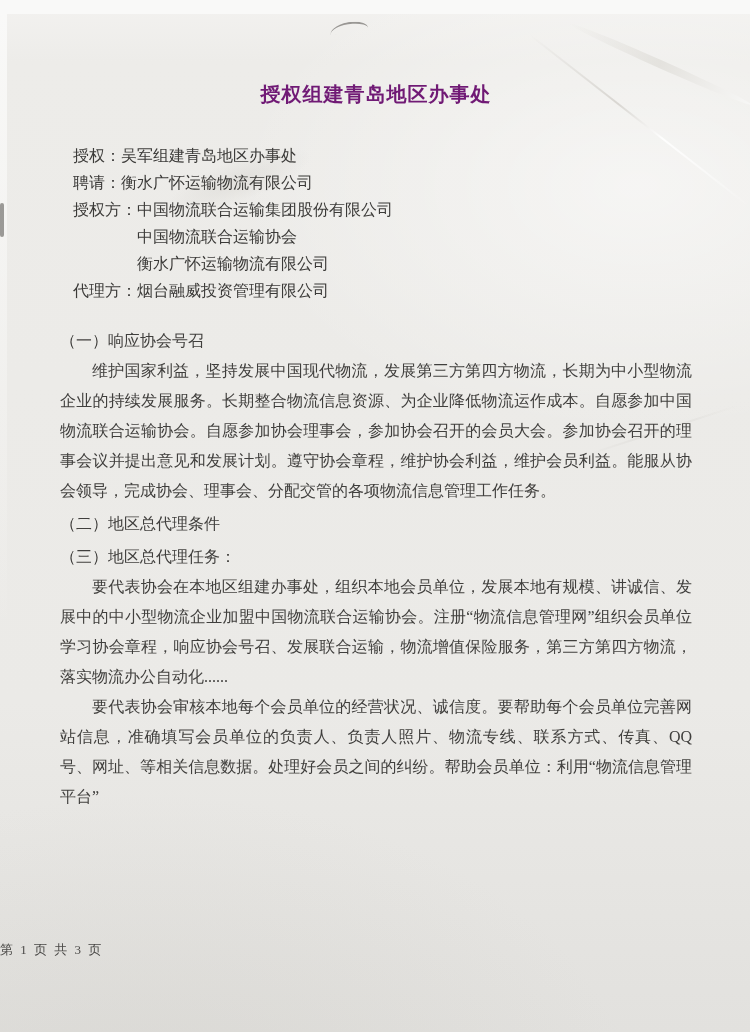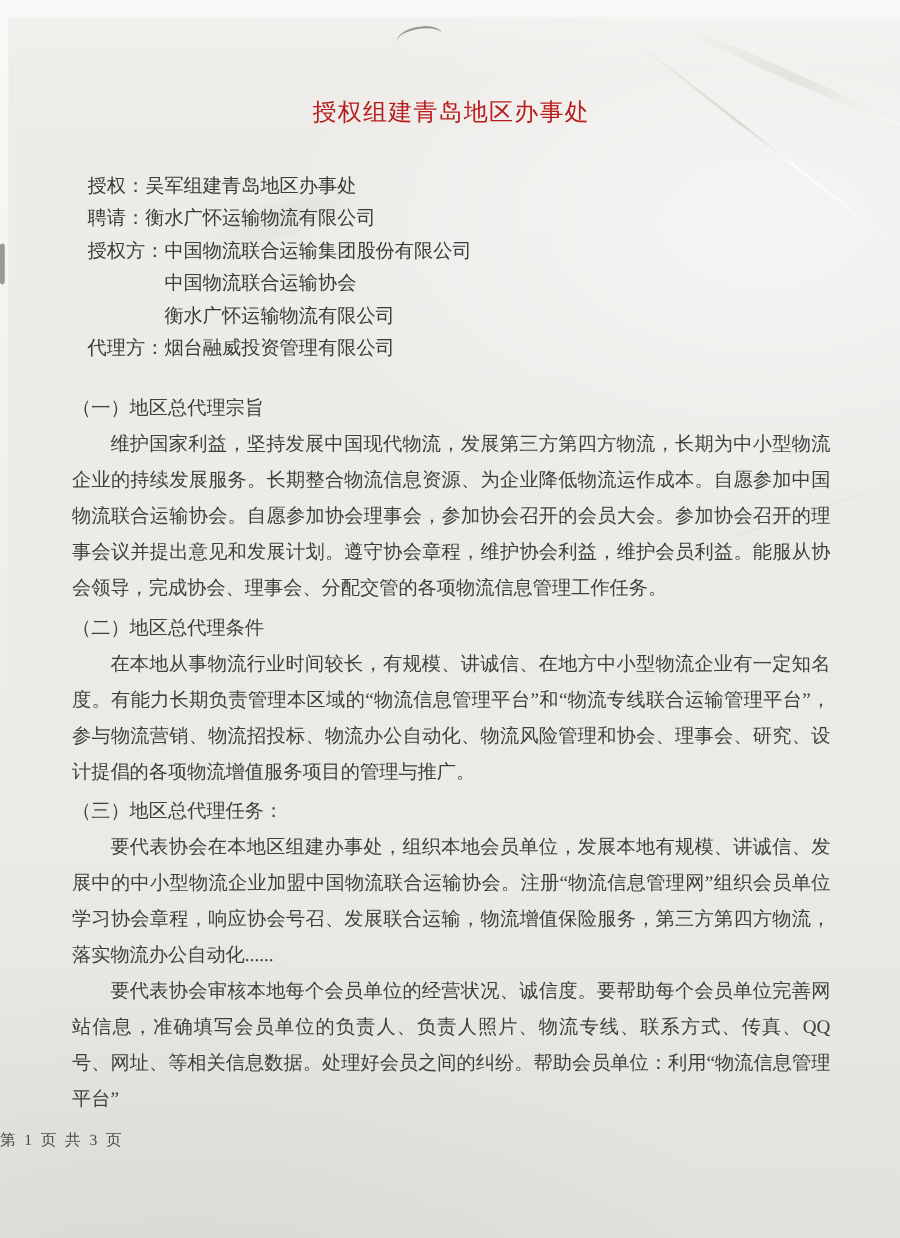--- a/index.html
+++ b/index.html
@@ -62,22 +62,22 @@
     position: relative;
     padding: 0 58px 0 60px;
   }
   .title-block {
     padding-top: 76px;
     text-align: center;
     line-height: 36px;
   }
   .title-line {
     font-size: 20px;
-    font-weight: normal;
-    color: #b91c1c;
+    font-weight: bold;
+    color: #701a75;
     letter-spacing: 1px;
   }
   .meta-block {
     margin-top: 30px;
     margin-left: 13px;
     font-size: 16px;
     line-height: 27px;
     color: #3b3a38;
   }
   .meta-line { white-space: pre; }
@@ -127,25 +127,24 @@
   <div class="meta-block">
     <div class="meta-line"><span>授权：</span><span>吴军组建青岛地区办事处</span></div>
     <div class="meta-line"><span>聘请：</span><span>衡水广怀运输物流有限公司</span></div>
     <div class="meta-line"><span>授权方：</span><span>中国物流联合运输集团股份有限公司</span></div>
     <div class="meta-line indent"><span>中国物流联合运输协会</span></div>
     <div class="meta-line indent"><span>衡水广怀运输物流有限公司</span></div>
     <div class="meta-line"><span>代理方：</span><span>烟台融威投资管理有限公司</span></div>
   </div>
 
   <div class="body-block">
-    <p class="section-heading">（一）地区总代理宗旨</p>
+    <p class="section-heading">（一）响应协会号召</p>
     <p class="body-para">维护国家利益，坚持发展中国现代物流，发展第三方第四方物流，长期为中小型物流企业的持续发展服务。长期整合物流信息资源、为企业降低物流运作成本。自愿参加中国物流联合运输协会。自愿参加协会理事会，参加协会召开的会员大会。参加协会召开的理事会议并提出意见和发展计划。遵守协会章程，维护协会利益，维护会员利益。能服从协会领导，完成协会、理事会、分配交管的各项物流信息管理工作任务。</p>
 
     <p class="section-heading">（二）地区总代理条件</p>
-    <p class="body-para">在本地从事物流行业时间较长，有规模、讲诚信、在地方中小型物流企业有一定知名度。有能力长期负责管理本区域的“物流信息管理平台”和“物流专线联合运输管理平台”，参与物流营销、物流招投标、物流办公自动化、物流风险管理和协会、理事会、研究、设计提倡的各项物流增值服务项目的管理与推广。</p>
 
     <p class="section-heading">（三）地区总代理任务：</p>
     <p class="body-para">要代表协会在本地区组建办事处，组织本地会员单位，发展本地有规模、讲诚信、发展中的中小型物流企业加盟中国物流联合运输协会。注册“物流信息管理网”组织会员单位学习协会章程，响应协会号召、发展联合运输，物流增值保险服务，第三方第四方物流，落实物流办公自动化......</p>
     <p class="body-para">要代表协会审核本地每个会员单位的经营状况、诚信度。要帮助每个会员单位完善网站信息，准确填写会员单位的负责人、负责人照片、物流专线、联系方式、传真、QQ 号、网址、等相关信息数据。处理好会员之间的纠纷。帮助会员单位：利用“物流信息管理平台”</p>
   </div>
 
   <div class="footer">第 1 页 共 3 页</div>
 
 </div>
 

